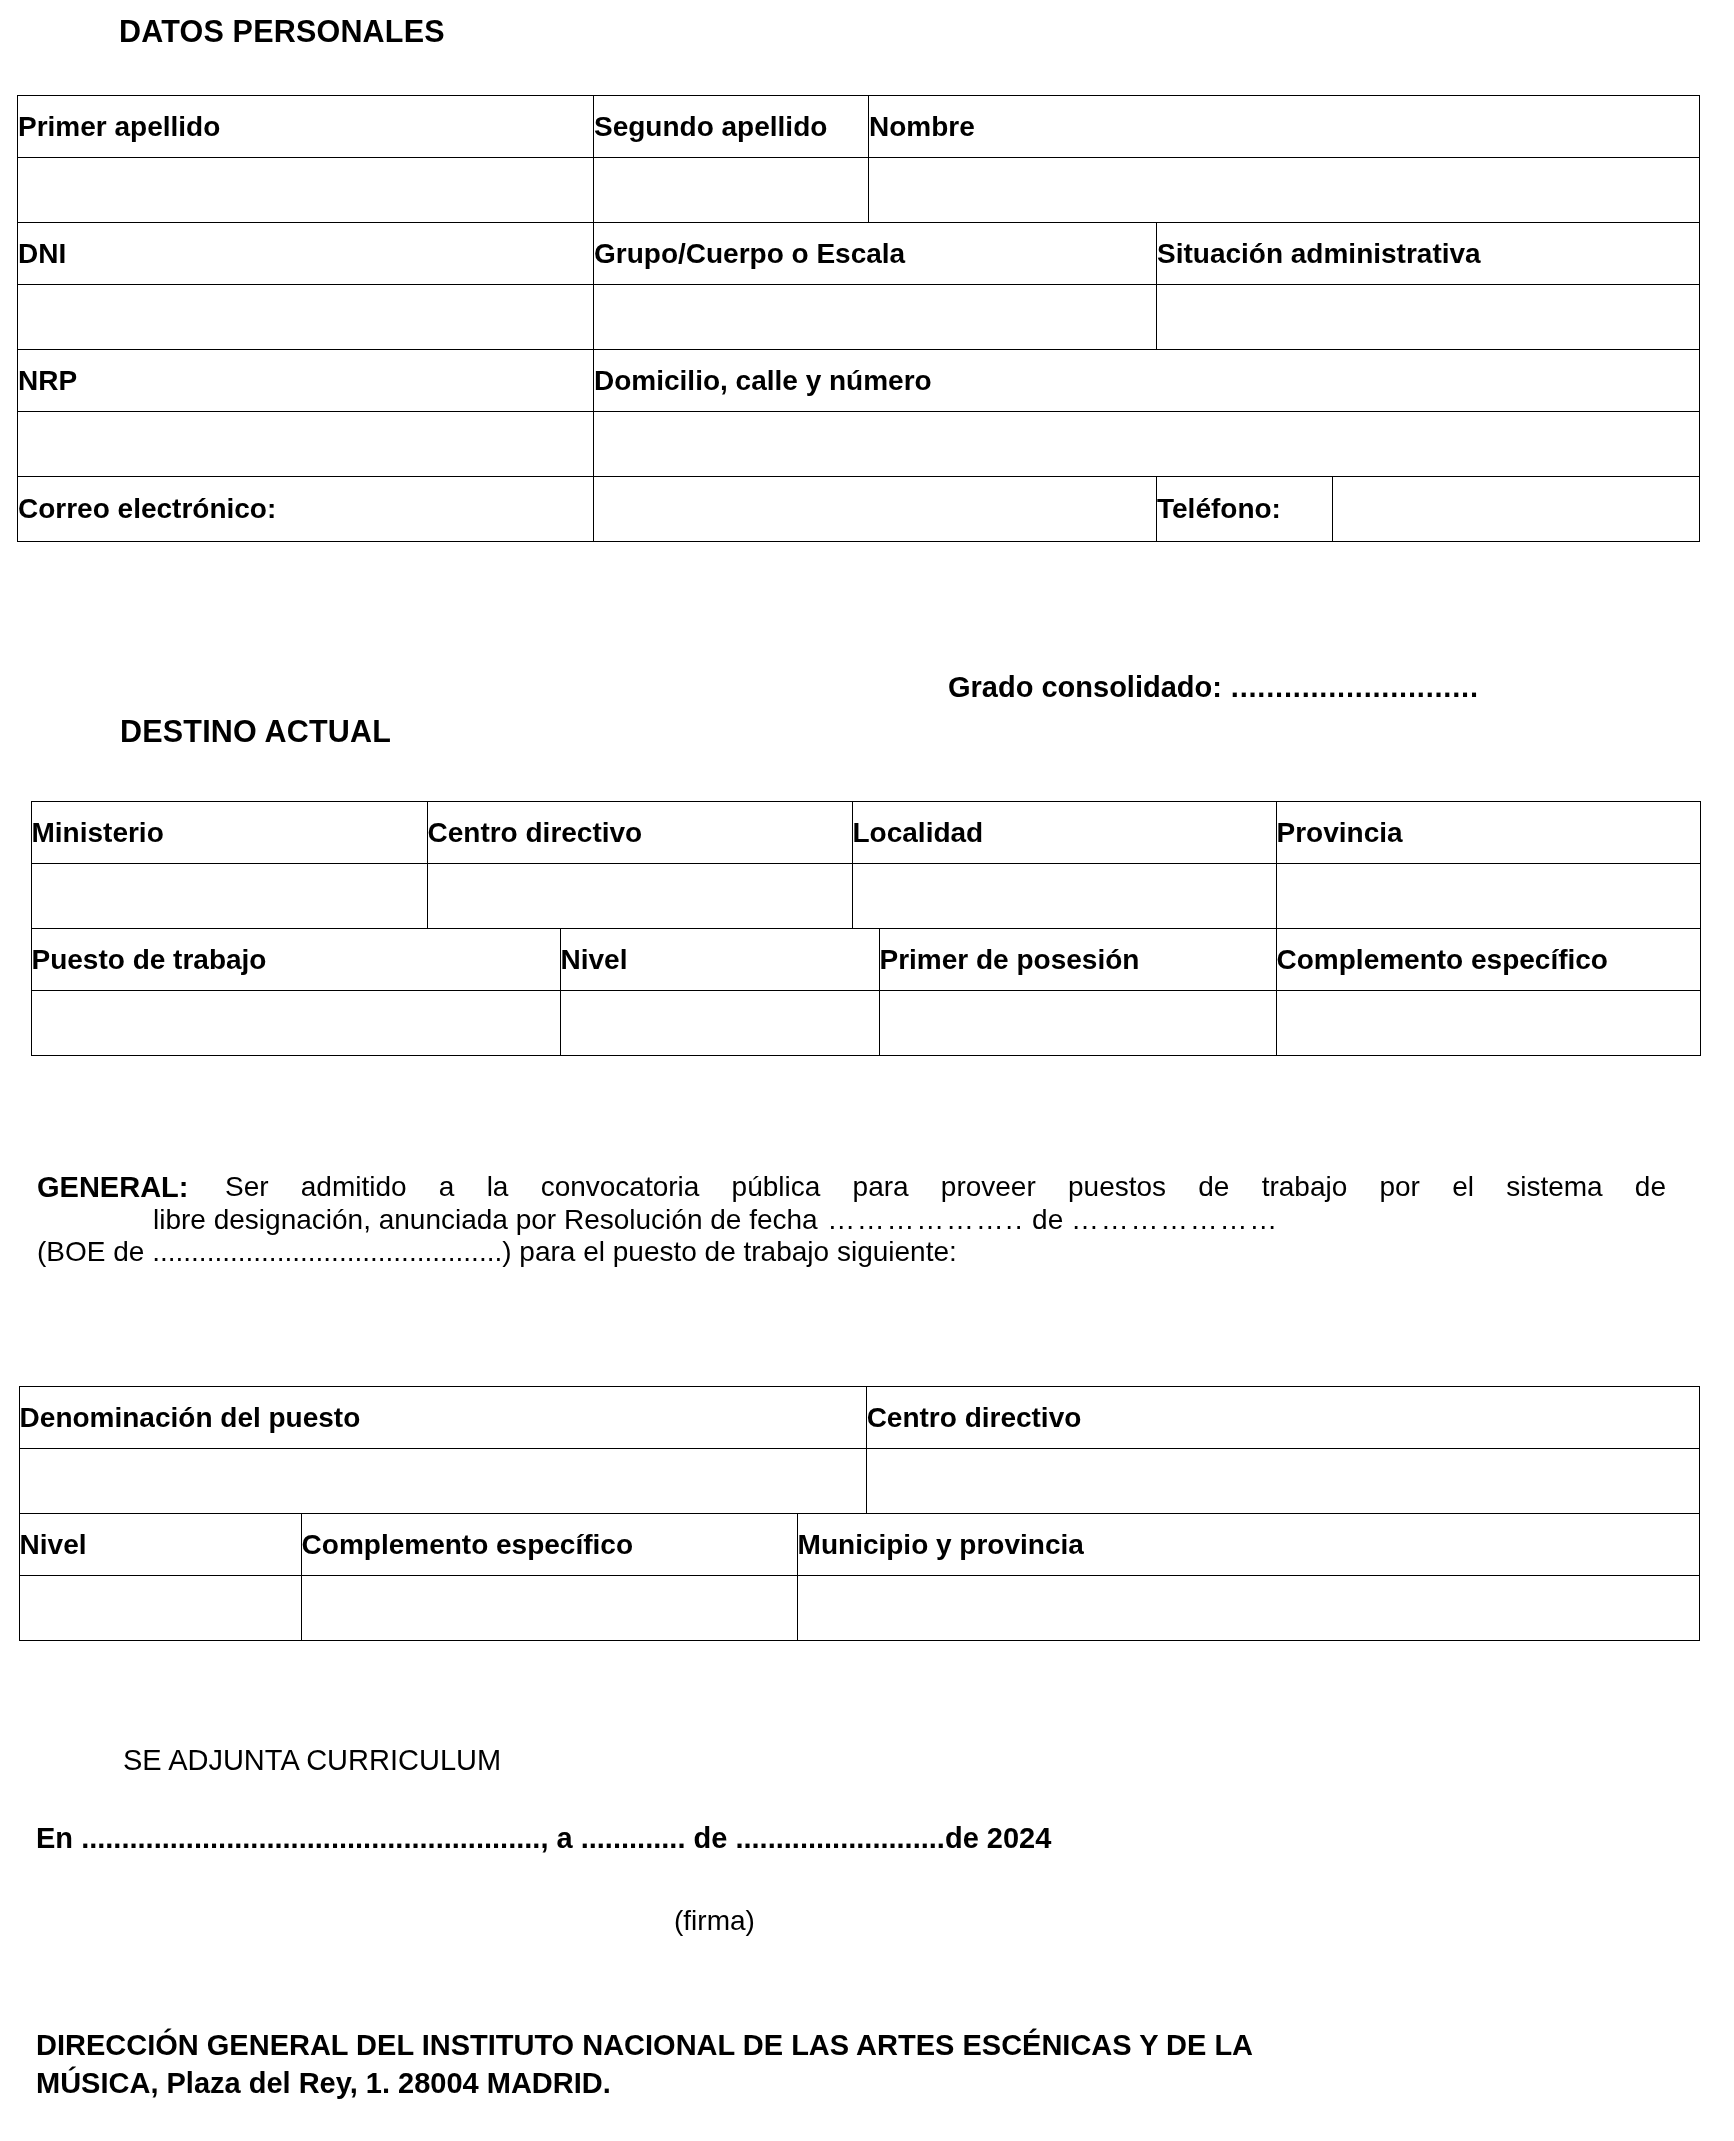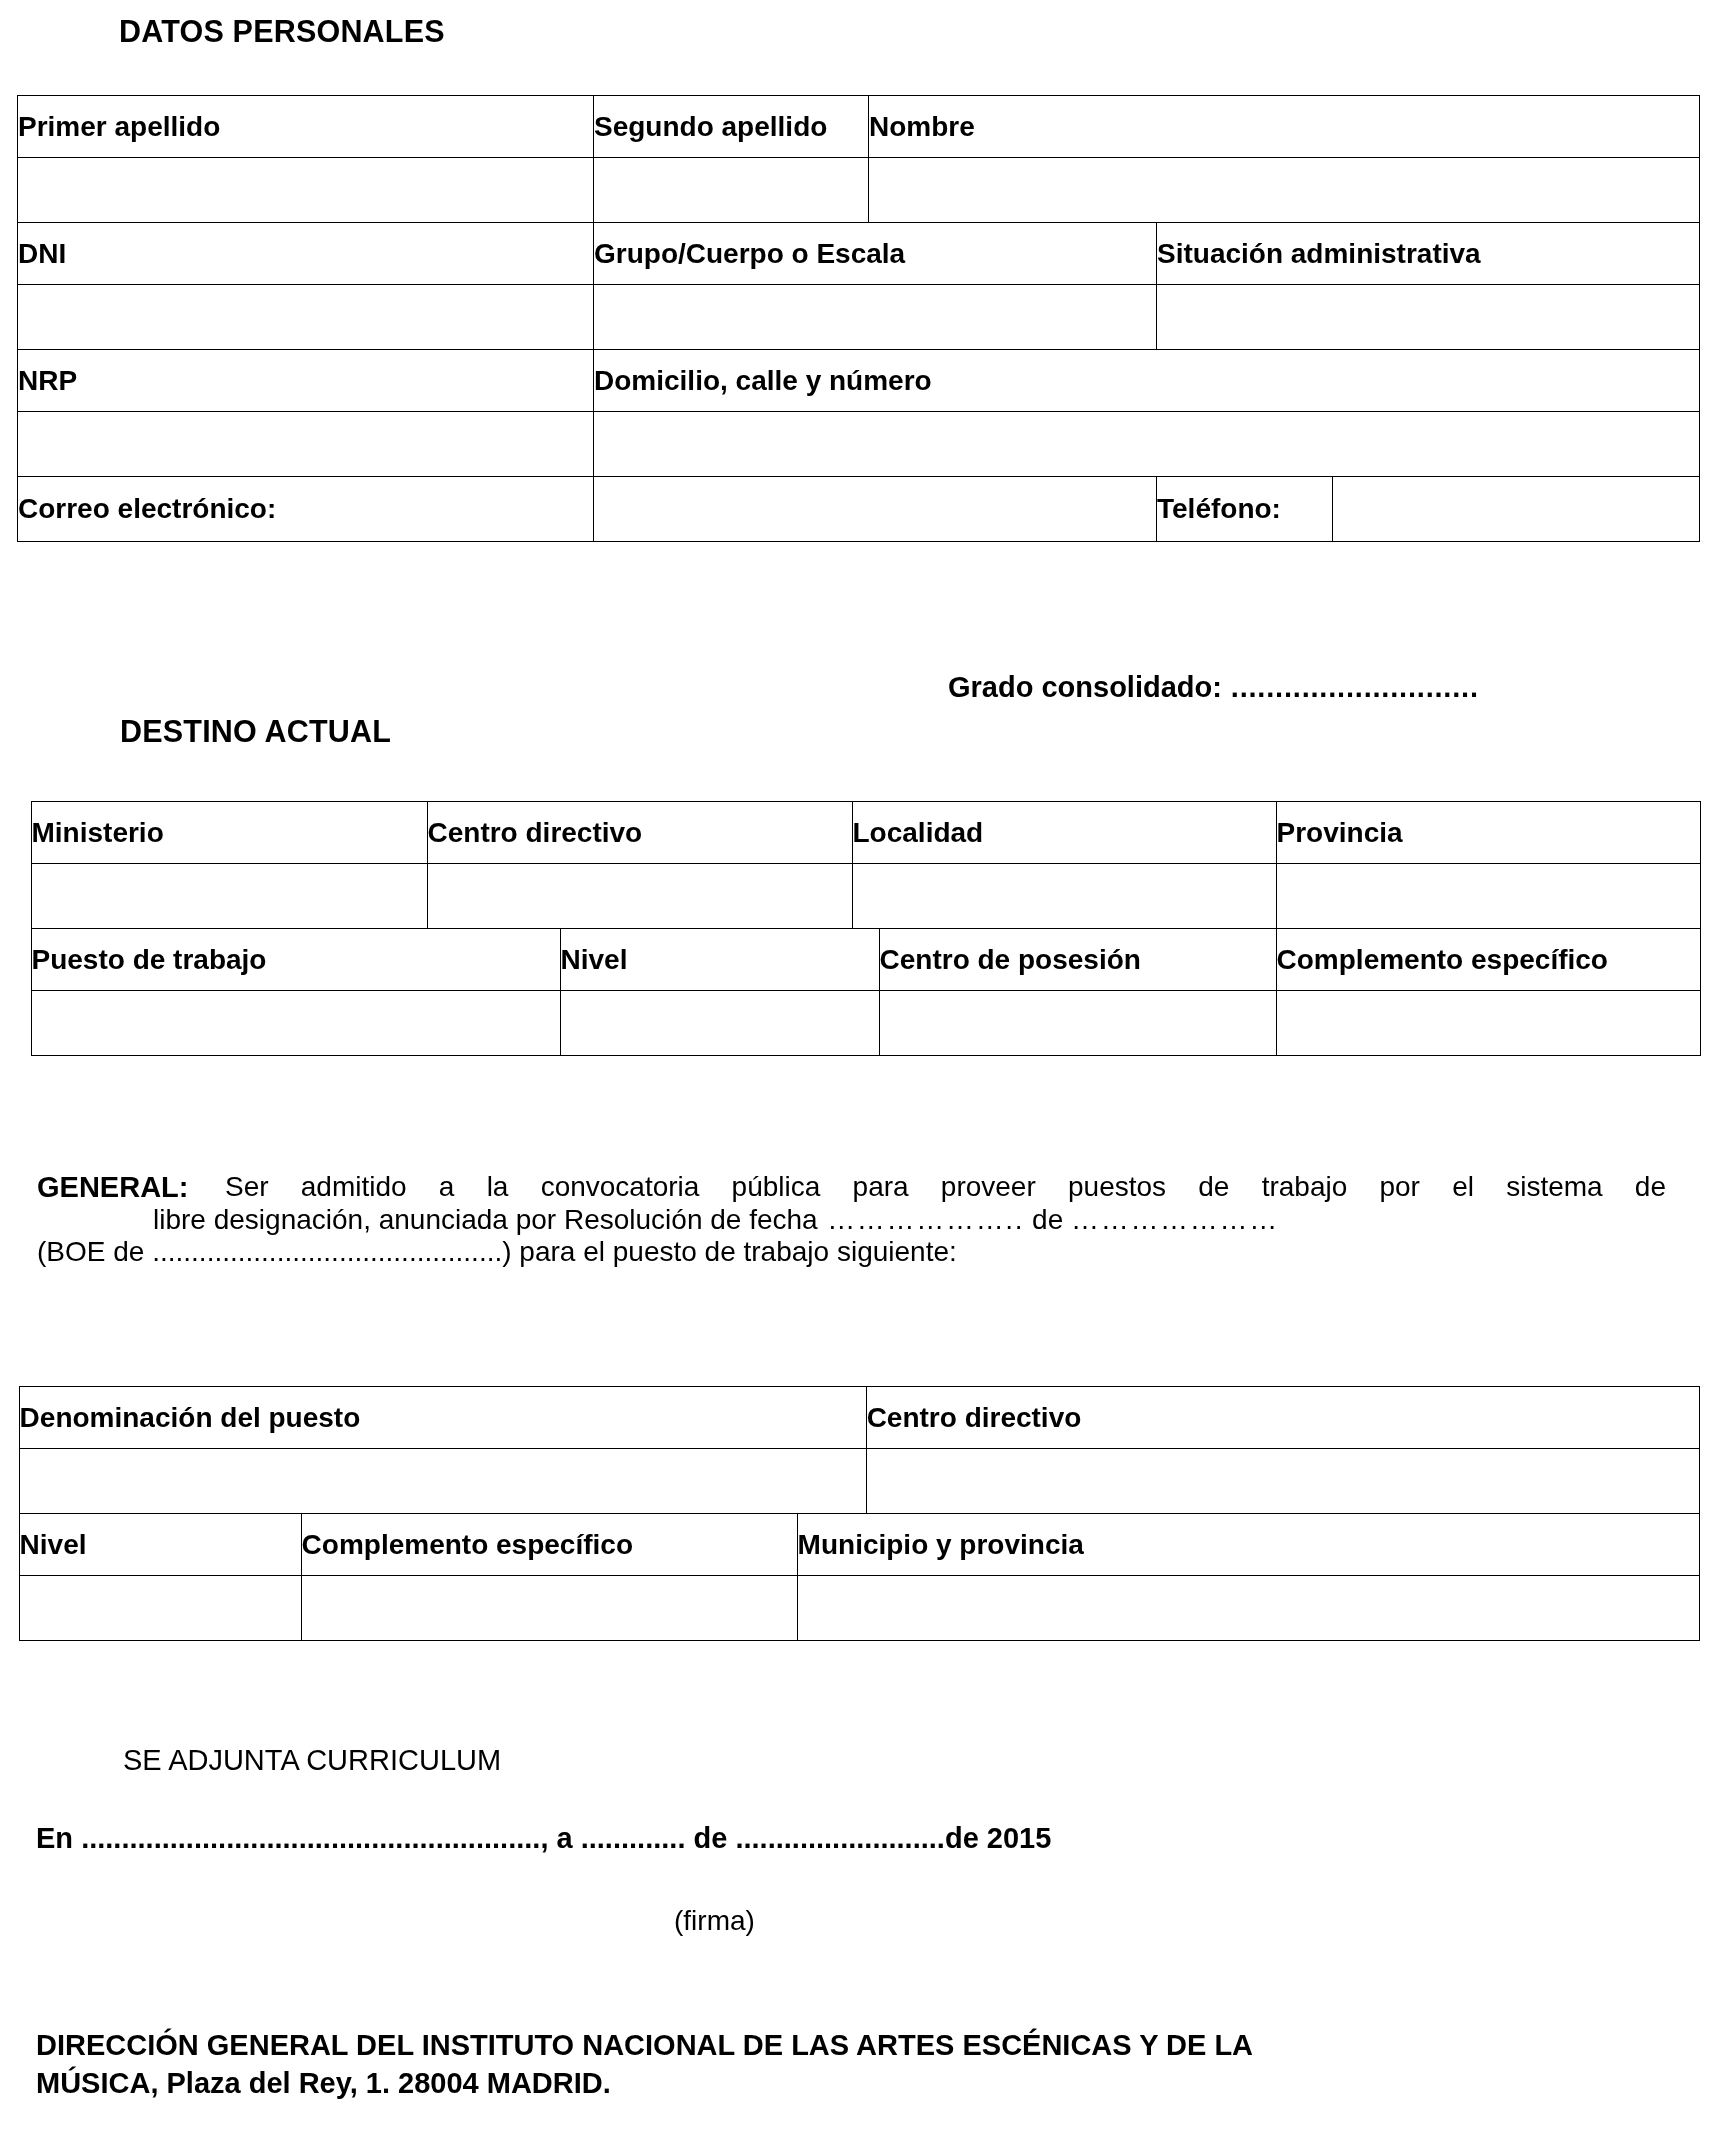--- a/index.html
+++ b/index.html
@@ -243,21 +243,21 @@
       </tr>
       <tr>
         <td class="blank" colspan="1"></td>
         <td class="blank" colspan="2"></td>
         <td class="blank" colspan="2"></td>
         <td class="blank" colspan="1"></td>
       </tr>
       <tr>
         <td class="hdr" colspan="2">Puesto de trabajo</td>
         <td class="hdr" colspan="2">Nivel</td>
-        <td class="hdr" colspan="1">Centro de posesión</td>
+        <td class="hdr" colspan="1">Primer de posesión</td>
         <td class="hdr" colspan="1">Complemento específico</td>
       </tr>
       <tr>
         <td class="blank bottom-thick" colspan="2"></td>
         <td class="blank bottom-thick" colspan="2"></td>
         <td class="blank bottom-thick" colspan="1"></td>
         <td class="blank bottom-thick" colspan="1"></td>
       </tr>
     </tbody>
   </table>
@@ -299,21 +299,21 @@
         <td class="blank bottom-thick" colspan="1"></td>
         <td class="blank bottom-thick" colspan="1"></td>
         <td class="blank bottom-thick" colspan="2"></td>
       </tr>
     </tbody>
   </table>
 
   <div id="curriculum-line">SE ADJUNTA CURRICULUM</div>
 
   <div id="fecha-line">
-    <span>En </span><span>.........................................................</span><span>, a </span><span>.............</span><span> de </span><span>..........................</span><span>de 2015</span>
+    <span>En </span><span>.........................................................</span><span>, a </span><span>.............</span><span> de </span><span>..........................</span><span>de 2024</span>
   </div>
 
   <div id="firma-line">(firma)</div>
 
   <div id="address-block">
     <span class="addr-line">DIRECCIÓN GENERAL DEL INSTITUTO NACIONAL DE LAS ARTES ESCÉNICAS Y DE LA</span>
     <span class="addr-line">MÚSICA, Plaza del Rey, 1. 28004 MADRID.</span>
   </div>
 
 </div>

